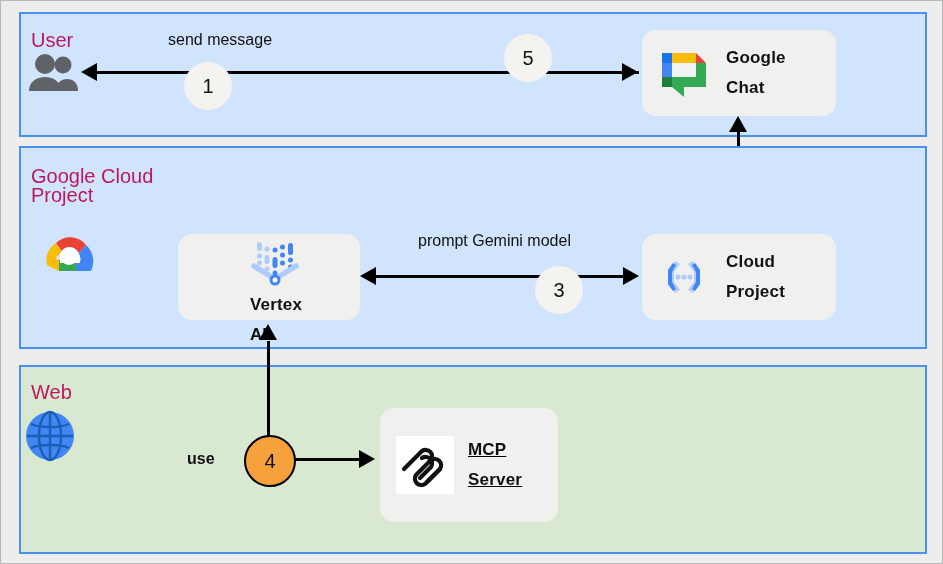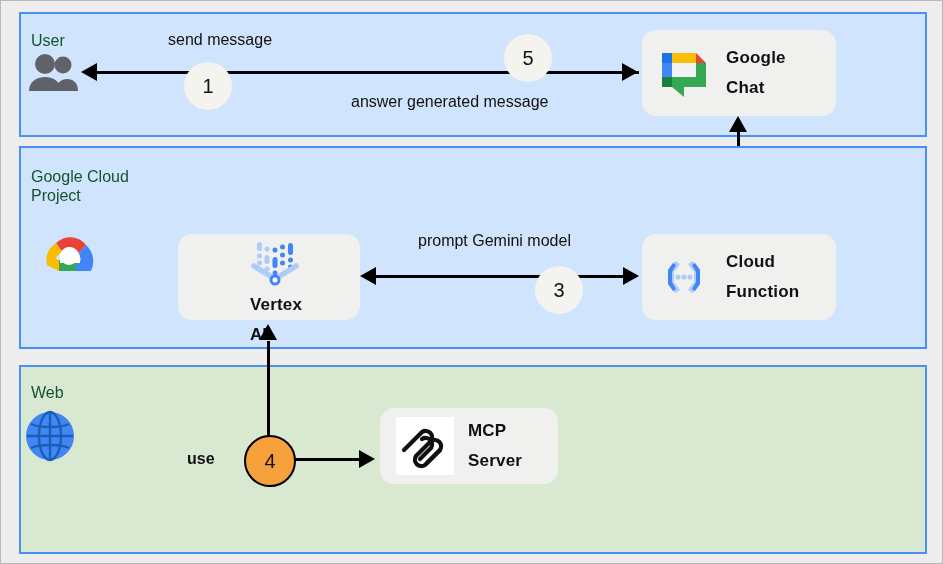--- a/index.html
+++ b/index.html
@@ -25,22 +25,22 @@
     position: absolute;
     box-sizing: border-box;
     border: 2px solid #4a90f0;
   }
   #panel-user     { left: 18px; top: 11px;  width: 908px; height: 125px; background: #d0e4fd; }
   #panel-gcp      { left: 18px; top: 145px; width: 908px; height: 203px; background: #d0e4fd; }
   #panel-web      { left: 18px; top: 364px; width: 908px; height: 189px; background: #d9e8d0; }
 
   .panel-title {
     position: absolute;
-    font-size: 16px;
-    color: #14532d;
+    font-size: 20px;
+    color: #be185d;
     line-height: 19px;
     white-space: pre-line;
   }
 
   
   .service-box {
     position: absolute;
     box-sizing: border-box;
     background: #f0f0ee;
     border-radius: 14px;
@@ -61,21 +61,21 @@
     color: #111;
     line-height: 30px;
     margin-left: 14px;
     white-space: pre-line;
     letter-spacing: .2px;
   }
 
   #box-google-chat   { left: 641px; top: 29px;  width: 194px; height: 86px; }
   #box-vertex-ai     { left: 177px; top: 233px; width: 182px; height: 86px; flex-direction: column; }
   #box-cloud-function{ left: 641px; top: 233px; width: 194px; height: 86px; }
-  #box-mcp-server    { left: 379px; top: 407px; width: 178px; height: 76px; }
+  #box-mcp-server    { left: 379px; top: 407px; width: 178px; height: 114px; text-decoration: underline; }
 
   
   .arrow-line {
     position: absolute;
     background: #000;
   }
   .arrow-h { height: 3px; }
   .arrow-v { width: 3px; }
 
   .arrowhead {
@@ -131,21 +131,20 @@
       <path d="M33 38c0-8 5-12 11-12 6.5 0 11 4 11 12z" fill="#5f6368"></path>
     </svg>
   </div>
 
   <div class="arrow-line arrow-h" style="left:96px; top:70px; width:542px;"></div>
   <div class="arrowhead ah-left" style="left:80px; top:62px;"></div>
   <div class="edge-label" style="left:167px; top:30px;">send message</div>
   <div class="badge badge-plain" style="left:183px; top:61px;">1</div>
 
   <div class="arrowhead ah-right" style="left:621px; top:62px;"></div>
-  <div class="edge-label" style="left:350px; top:92px;">answer generated message</div>
   <div class="badge badge-plain" style="left:503px; top:33px;">5</div>
 
   <div class="service-box" id="box-google-chat">
     <div class="service-icon">
       <svg width="56" height="56" viewBox="0 0 56 56">
         <path d="M6 8h20v10H6z" fill="#1a73e8"></path>
         <path d="M6 18h10v14H6z" fill="#4285f4"></path>
         <path d="M6 32h10v10H6z" fill="#188038"></path>
         <path d="M16 8h24v10H16z" fill="#fbbc04"></path>
         <path d="M40 8l10 10H40z" fill="#ea4335"></path>
@@ -224,21 +223,21 @@
         <path d="M19 12 L12 21 L12 35 L19 44 L24 41 L18 33 L18 23 L24 15 Z" fill="#aecbfa"></path>
         <path d="M37 12 L44 21 L44 35 L37 44 L32 41 L38 33 L38 23 L32 15 Z" fill="#aecbfa"></path>
         <path d="M17 14 L12 21 L12 35 L17 42 L20 40 L16 33 L16 23 L20 16 Z" fill="#4285f4"></path>
         <path d="M39 14 L44 21 L44 35 L39 42 L36 40 L40 33 L40 23 L36 16 Z" fill="#4285f4"></path>
         <circle cx="22" cy="28" r="2.6" fill="#aecbfa"></circle>
         <circle cx="28" cy="28" r="2.6" fill="#aecbfa"></circle>
         <circle cx="34" cy="28" r="2.6" fill="#aecbfa"></circle>
       </svg>
     </div>
     <div class="service-label">Cloud
-Function</div>
+Project</div>
   </div>
 
   <div class="panel" id="panel-web"></div>
   <div class="panel-title" style="left:30px; top:382px;">Web</div>
 
   <div style="position:absolute; left:22px; top:406px; width:58px; height:58px;">
     <svg width="58" height="58" viewBox="0 0 58 58">
       <circle cx="27" cy="29" r="24" fill="#4285f4"></circle>
       <g stroke="#1a5fb4" stroke-width="2.4" fill="none">
         <ellipse cx="27" cy="29" rx="11" ry="24"></ellipse>

